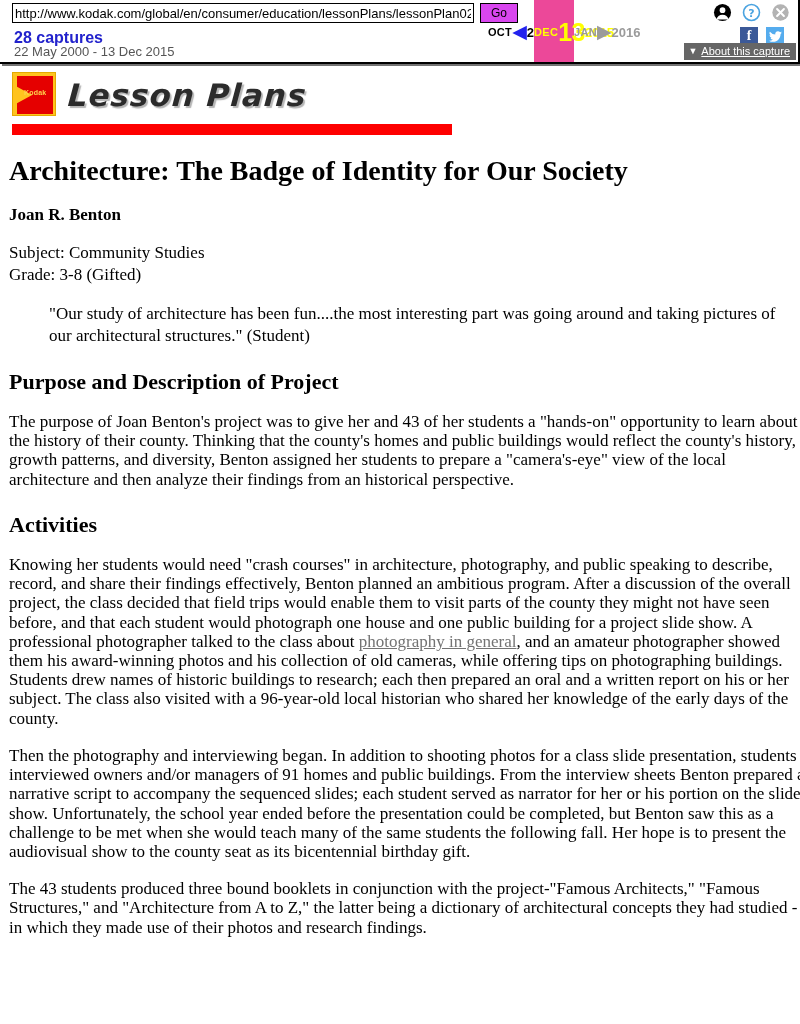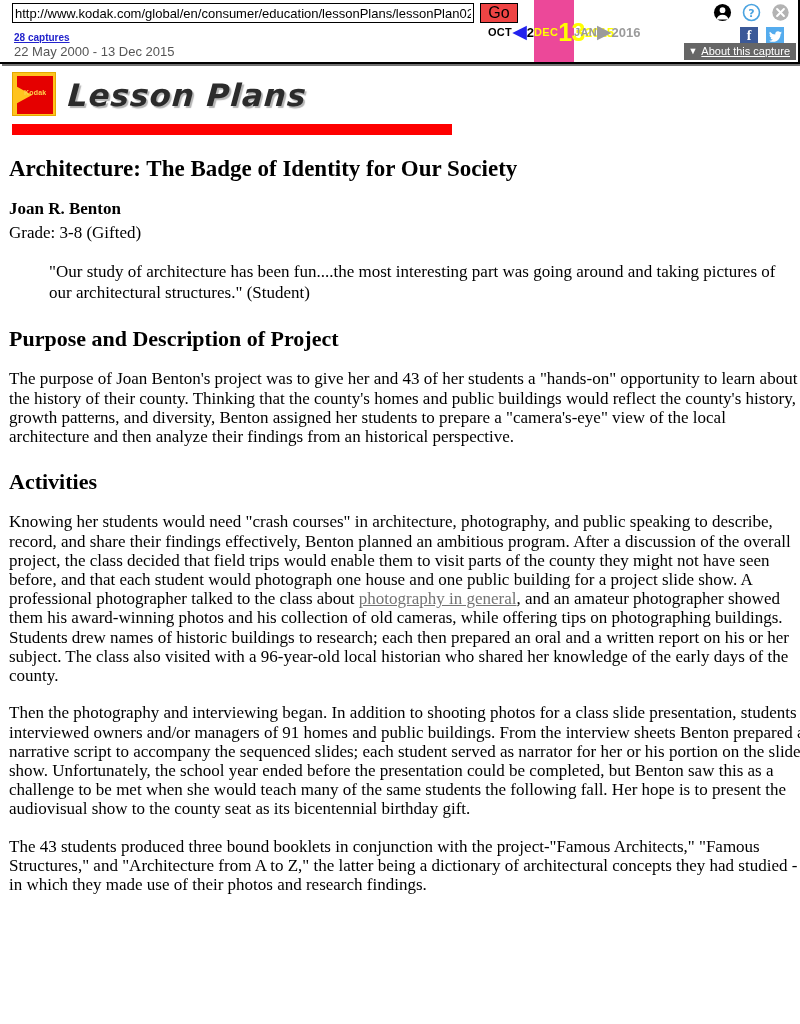--- a/index.html
+++ b/index.html
@@ -42,41 +42,40 @@
     font-size: 13px;
     line-height: 18px;
     padding: 0 2px;
     color: #000;
     outline: none;
   }
   .wm-go-btn {
     height: 20px;
     min-width: 38px;
     border: 1px solid #000000;
-    background: #ef4444;
-    font-family: "Liberation Sans", "DejaVu Sans", sans-serif;
-    font-size: 16px;
+    background: #d946ef;
+    font-family: "Liberation Sans", "DejaVu Sans", sans-serif;
+    font-size: 12px;
     line-height: 18px;
     cursor: pointer;
     padding: 0 6px;
     color: #000;
   }
 
   
   .wm-captures {
     position: absolute;
     left: 14px; top: 31px;
   }
   .wm-captures-link {
     display: block;
     font-family: "Liberation Sans", "DejaVu Sans", sans-serif;
-    font-size: 10px;
+    font-size: 16px;
     font-weight: bold;
     color: #2222cc;
-    text-decoration: underline;
     cursor: pointer;
     line-height: 13px;
   }
   .wm-captures-range {
     display: block;
     font-family: "Liberation Sans", "DejaVu Sans", sans-serif;
     font-size: 13px;
     color: #555555;
     margin-top: 2px;
     line-height: 11px;
@@ -229,21 +228,21 @@
     width: 440px; height: 11px;
     background: #fe0000;
   }
 
   .content {
     padding: 0 0 0 9px;
     width: 800px;
   }
   h1.doc-title {
     font-family: "Liberation Serif", "DejaVu Serif", serif;
-    font-size: 23px;
+    font-size: 28px;
     font-weight: bold;
     margin: 22px 0 18px 0;
     line-height: 1.1;
     white-space: nowrap;
   }
   .author {
     font-size: 17px;
     font-weight: bold;
     margin: 0 0 2px 0;
     line-height: 1.2;
@@ -370,20 +369,21 @@
     <div class="masthead-title">Lesson Plans</div>
     <div class="red-rule"></div>
   </div>
 
   <div class="content">
 
     <h1 class="doc-title">Architecture: The Badge of Identity for Our Society</h1>
 
     <div class="author">Joan R. Benton</div>
 
+    <div class="meta">Subject: Community Studies</div>
     <div class="meta" style="margin-top:0">Grade: 3-8 (Gifted)</div>
 
     <blockquote class="quote">"Our study of architecture has been fun....the most interesting part was going around and taking pictures of our architectural structures." (Student)</blockquote>
 
     <h2 class="sect">Purpose and Description of Project</h2>
     <p class="body">The purpose of Joan Benton's project was to give her and 43 of her students a "hands-on" opportunity to learn about the history of their county. Thinking that the county's homes and public buildings would reflect the county's history, growth patterns, and diversity, Benton assigned her students to prepare a "camera's-eye" view of the local architecture and then analyze their findings from an historical perspective.</p>
 
     <h2 class="sect">Activities</h2>
 
     <p class="body"><span>Knowing her students would need "crash courses" in architecture, photography, and public speaking to describe, record, and share their findings effectively, Benton planned an ambitious program. After a discussion of the overall project, the class decided that field trips would enable them to visit parts of the county they might not have seen before, and that each student would photograph one house and one public building for a project slide show. A professional photographer talked to the class about </span><a class="inline-link">photography in general</a><span>, and an amateur photographer showed them his award-winning photos and his collection of old cameras, while offering tips on photographing buildings. Students drew names of historic buildings to research; each then prepared an oral and a written report on his or her subject. The class also visited with a 96-year-old local historian who shared her knowledge of the early days of the county.</span></p>

